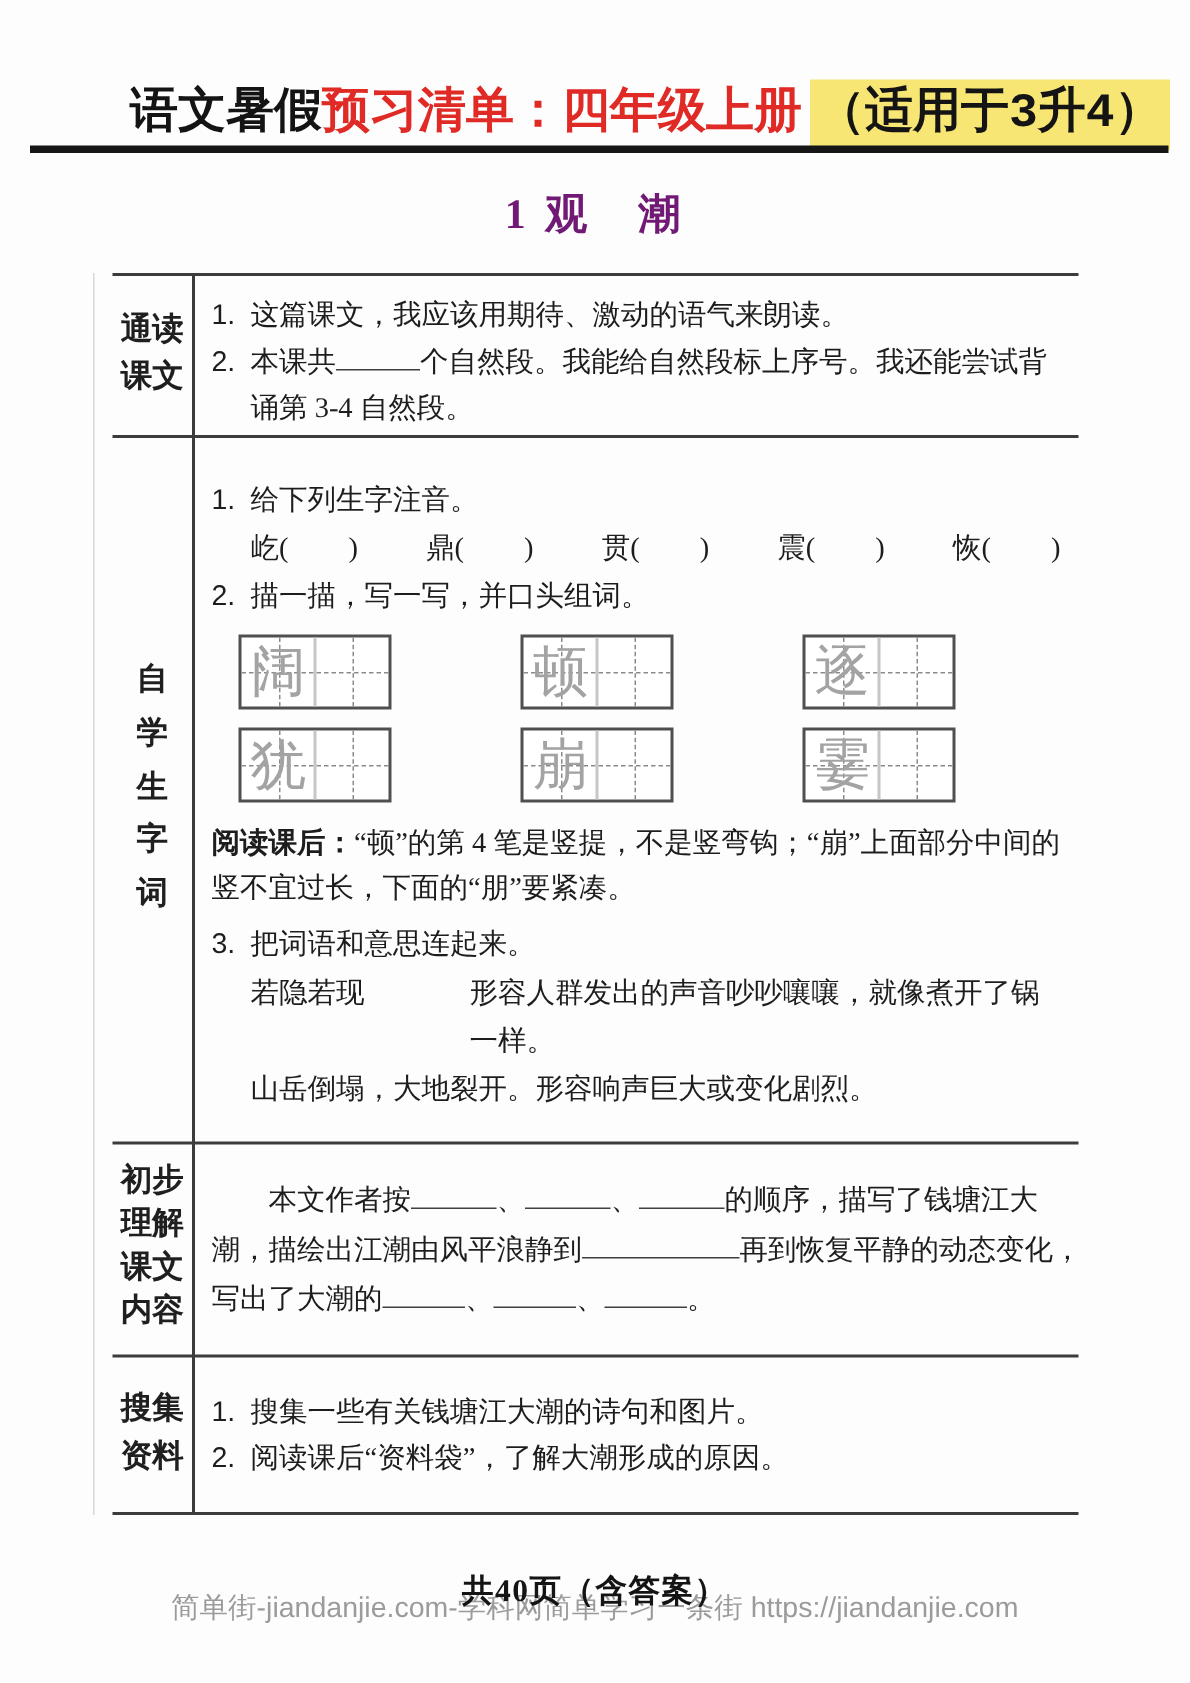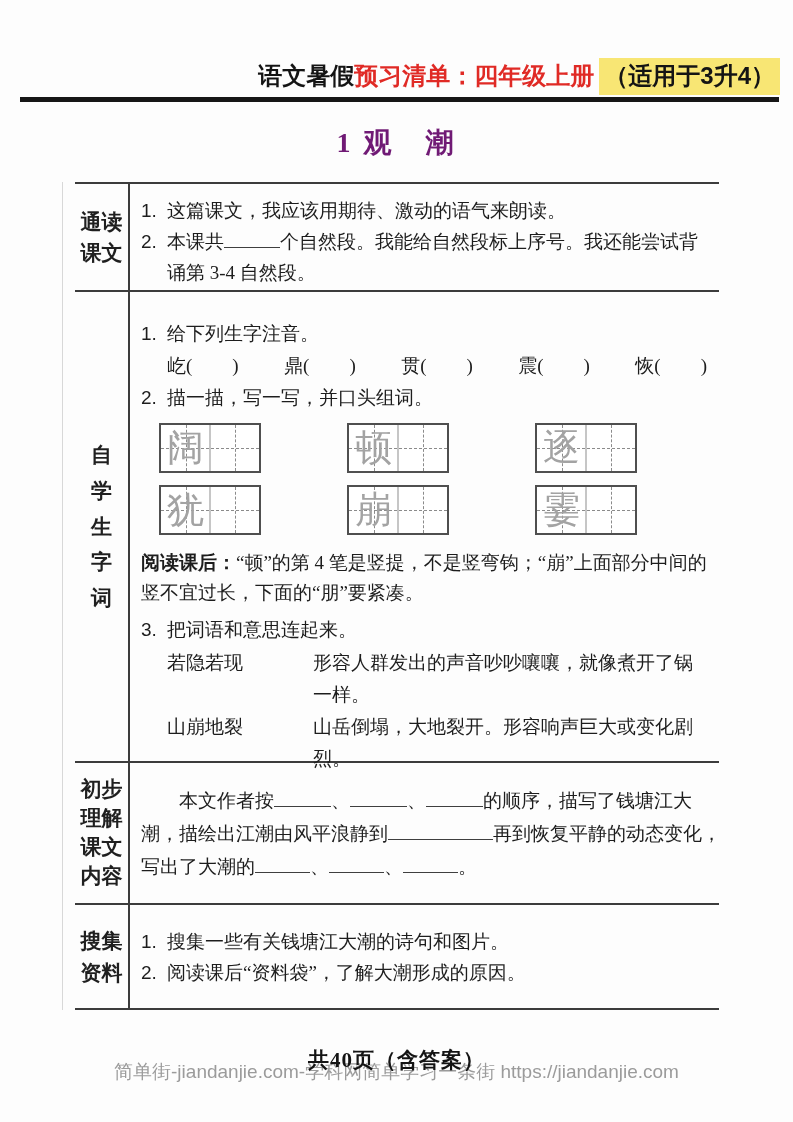--- a/index.html
+++ b/index.html
@@ -6,22 +6,22 @@
   html,body { background:#ffffff; }
   .page {
     position:relative; width:793px; height:1122px; margin:0 auto;
     background:#fdfdfd; overflow:hidden; color:#1d1d1d;
     font-family:"Liberation Serif", serif;
   }
 
   
   .header {
     position:absolute; top:57px; right:13px;
-    font-family:Liberation Sans, sans-serif;
-    font-weight:bold; font-size:24px; line-height:38px; color:#141414;
+    font-family:Liberation Mono, monospace;
+    font-weight:bold; font-size:32px; line-height:38px; color:#141414;
     white-space:nowrap;
   }
   .h-red { color:#e02a25; }
   .h-badge { background:#f8e674; padding:4px 5px 6px 5px; margin-left:5px; }
   .double-rule {
     position:absolute; left:20px; right:14px; top:97px;
     height:4px; border-top:3px solid #161616; border-bottom:2px solid #161616;
   }
 
   
@@ -41,21 +41,21 @@
   .row { display:flex; }
   .row + .row { border-top:2px solid #3c3c3c; }
   .row-1 { height:106px; }
   .row-2 { height:471px; }
   .row-3 { height:142px; }
   .row-4 { height:105px; }
 
   .labelcell {
     width:53px; flex:none; display:flex; flex-direction:column;
     align-items:center; justify-content:center;
-    font-family:Liberation Sans, sans-serif; font-weight:bold;
+    font-family:Liberation Mono, monospace; font-weight:bold;
     font-size:21px; line-height:1.5; color:#1f1f1f; text-align:center;
   }
   .row-2 .labelcell { line-height:1.7; }
   .row-3 .labelcell { line-height:1.38; }
 
   .content {
     flex:1; padding:0 8px 0 13px; font-size:19px; color:#1d1d1d; min-width:0;
   }
   .row-1 .content { padding-top:11px; }
   .row-2 .content { padding-top:26px; }
@@ -229,21 +229,20 @@
           <span class="num">3.</span>
           <div class="t">把词语和意思连起来。</div>
         </div>
 
         <div class="match-block">
           <div class="match-row">
             <span class="m-word">若隐若现</span>
             <span class="m-def">形容人群发出的声音吵吵嚷嚷，就像煮开了锅一样。</span>
           </div>
           <div class="match-row">
-            <span class="m-word">山崩地裂</span>
             <span class="m-def">山岳倒塌，大地裂开。形容响声巨大或变化剧烈。</span>
           </div>
         </div>
       </div>
     </div>
 
     <div class="row row-3">
       <div class="labelcell">
         <span>初步</span>
         <span>理解</span>

